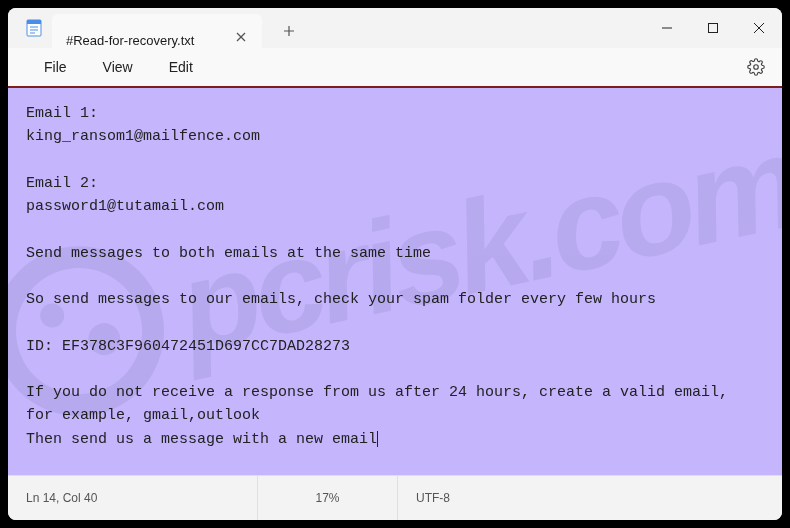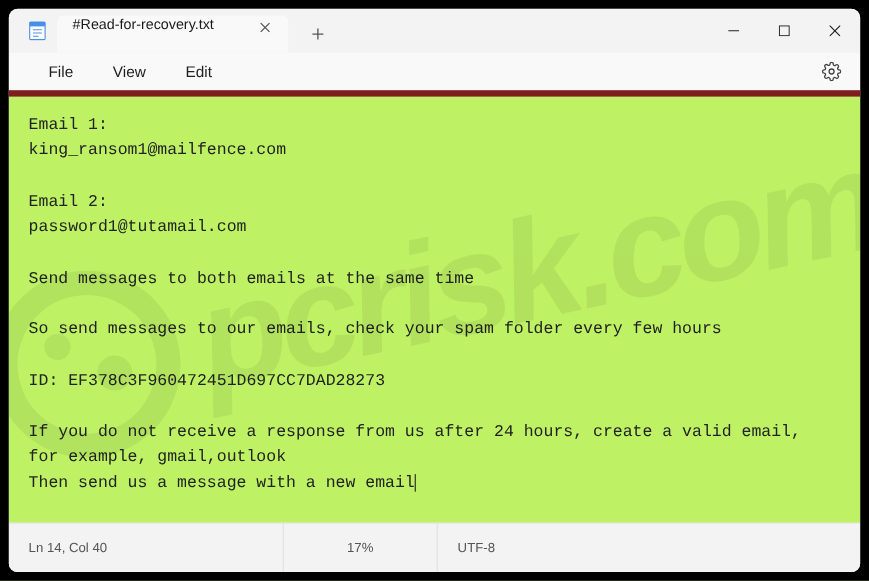--- a/index.html
+++ b/index.html
@@ -34,21 +34,21 @@
     height: 40px;
   }
   .app-icon {
     width: 20px; height: 20px;
     margin: 10px 8px 10px 10px;
     display: inline-flex;
     align-items: center; justify-content: center;
   }
   .tab {
     display: flex;
-    align-items: flex-start;
+    align-items: flex-end;
     background: #f9f9f9;
     border-radius: 6px 6px 0 0;
     padding: 0 10px 0 14px;
     height: 34px;
     margin-top: 6px;
     font-size: 13px;
     color: #1a1a1a;
     gap: 36px;
     position: relative;
   }
@@ -79,21 +79,21 @@
     cursor: pointer;
   }
   .win-btn svg { stroke: #222; }
   
   .menubar {
     height: 40px;
     display: flex;
     align-items: center;
     padding: 0 10px 0 18px;
     background: #f9f9f9;
-    border-bottom: 6px solid #7f1d1d;
+    border-bottom: 2px solid #7f1d1d;
   }
   .menu-item {
     padding: 6px 18px;
     font-size: 14px;
     color: #222;
     border-radius: 4px;
     cursor: pointer;
   }
   .settings-btn {
     margin-left: auto;
@@ -105,21 +105,21 @@
   
   .editor {
     flex: 1;
     font-family: Consolas, "Courier New", monospace;
     font-size: 15px;
     line-height: 1.55;
     padding: 14px 18px;
     color: #222;
     white-space: pre-wrap;
     overflow: hidden;
-    background: #bef264;
+    background: #c4b5fd;
     position: relative;
   }
   .editor .line { white-space: pre-wrap; }
   .caret {
     display: inline-block;
     width: 1px;
     height: 16px;
     background: #222;
     vertical-align: text-bottom;
     margin-bottom: 1px;

